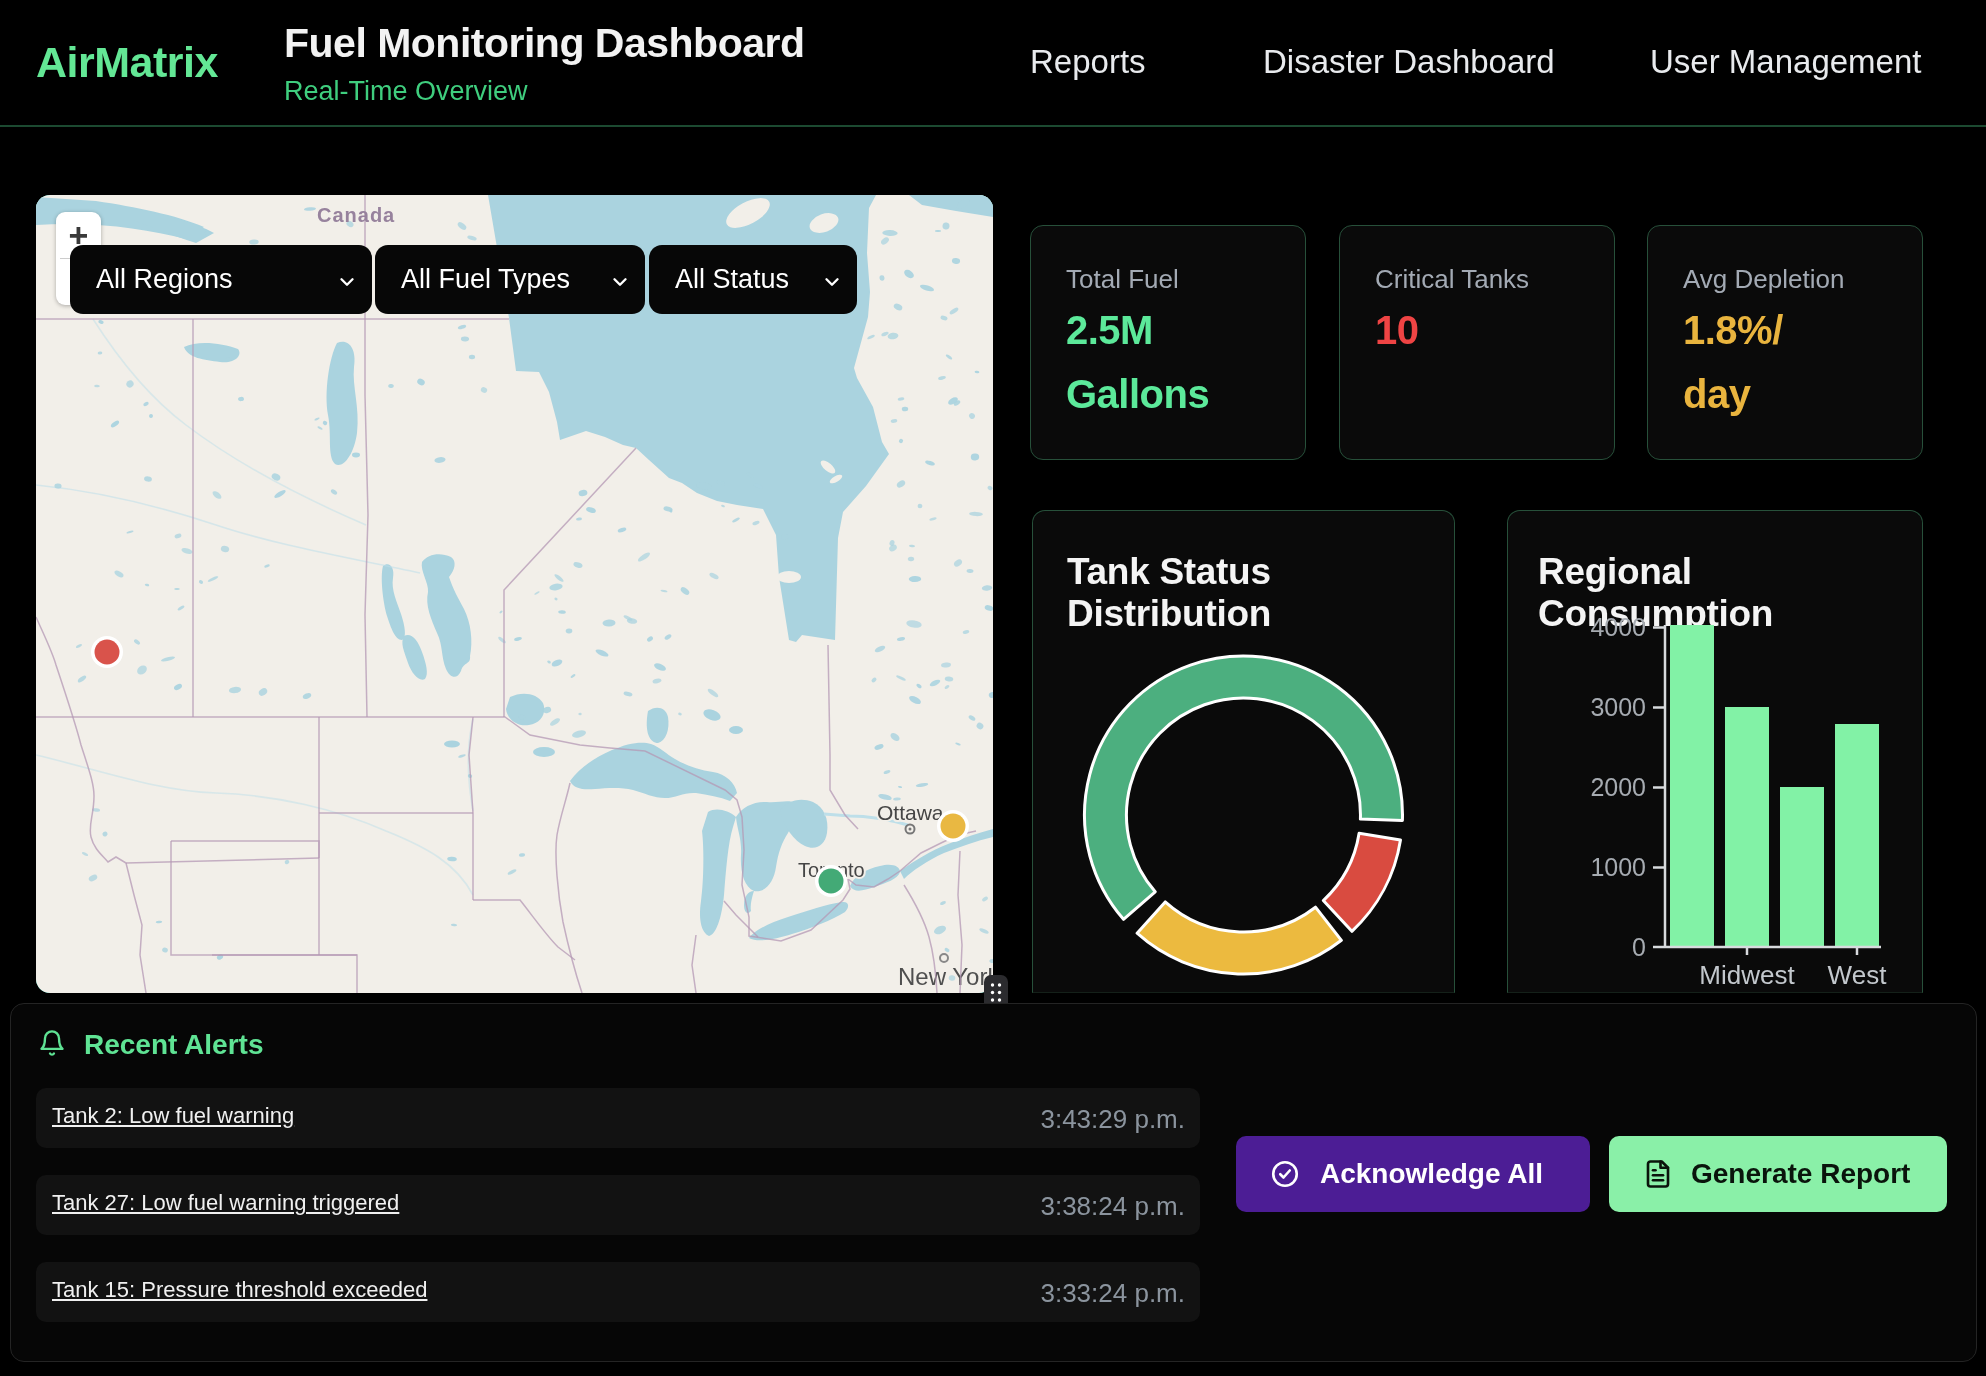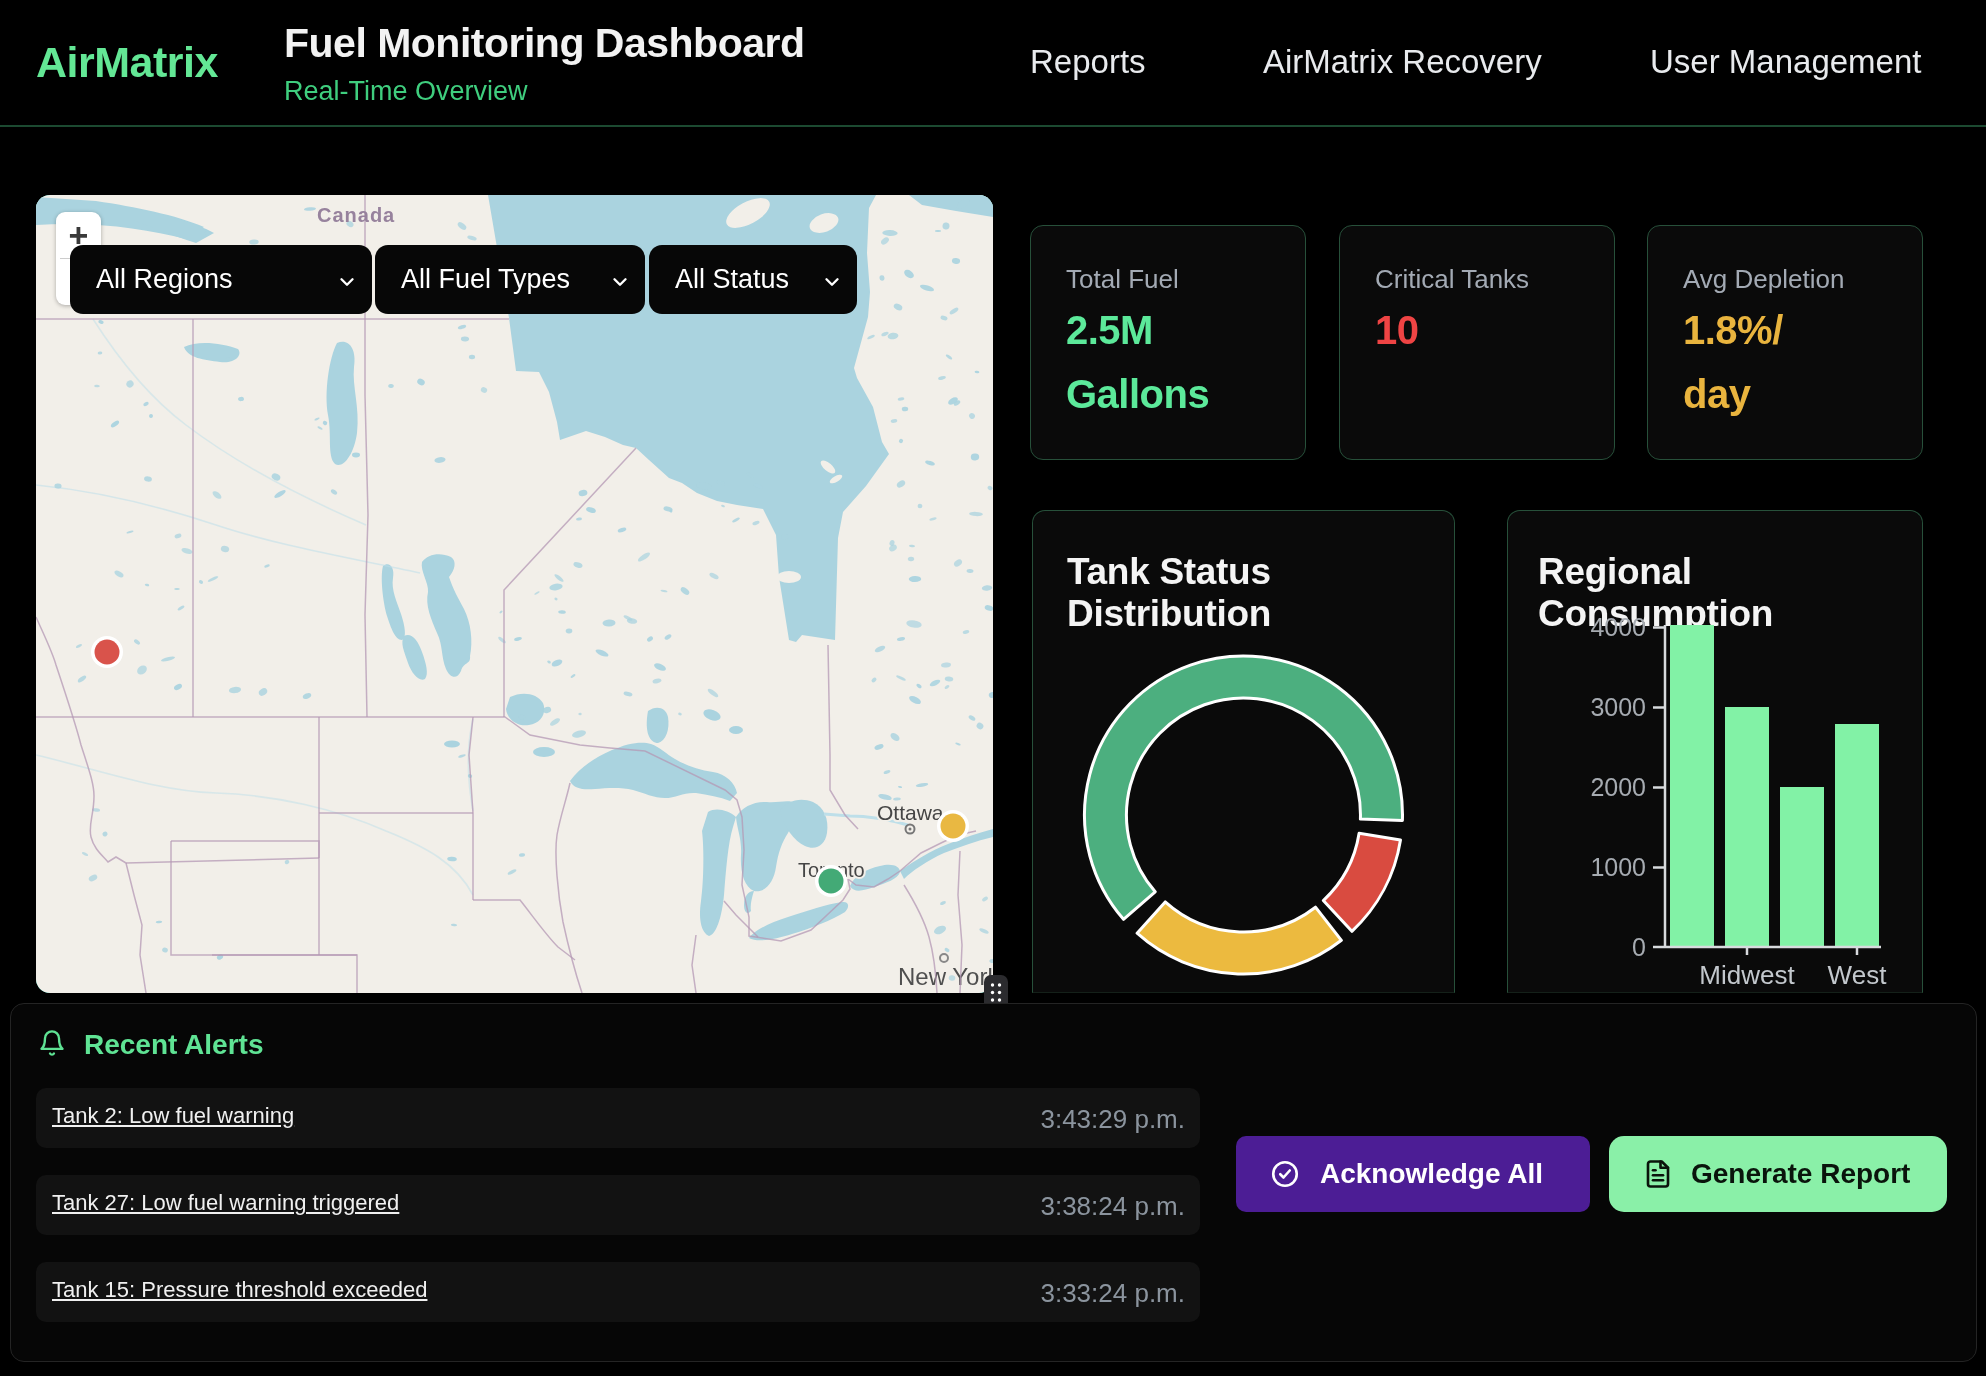--- a/index.html
+++ b/index.html
@@ -39,21 +39,21 @@
   .btn { position:absolute; top:1136px; height:76px; border-radius:10px; display:flex; align-items:center; }
   .btn .txt { font-size:28px; font-weight:bold; }
 </style>
 </head>
 <body>
 <div id="header">
   <div id="logo">AirMatrix</div>
   <div id="htitle">Fuel Monitoring Dashboard</div>
   <div id="hsub">Real-Time Overview</div>
   <div class="nav" style="left:1030px;">Reports</div>
-  <div class="nav" style="left:1263px;">AirMatrix Recovery</div>
+  <div class="nav" style="left:1263px;">Disaster Dashboard</div>
   <div class="nav" style="left:1650px;">User Management</div>
 </div>
 
 <div id="map">
     <svg width="957" height="798" viewBox="0 0 957 798" style="position:absolute;left:0;top:0;">
 <rect width="957" height="798" fill="#f2efe9"></rect>
 <path d="M452,0 L473,123 L480,176 L503,177 L513,197 L521,227 L524,245 L550,236 L569,242 L587,250 L600,253 L613,265 L633,283 L646,288 L661,298 L681,306 L701,310 L727,314 L740,340 L743,382 L753,445 L760,447 L766,440 L799,445 L802,343 L807,317 L830,291 L853,259 L846,247 L837,212 L821,183 L818,173 L832,122 L834,97 L831,58 L833,13 L840,0 Z" fill="#aad3df"></path>
 <path d="M873,0 L957,0 L957,22 L920,16 L886,10 Z" fill="#aad3df"></path>
 <ellipse cx="712" cy="18" rx="24" ry="11" fill="#f2efe9" transform="rotate(-28 712 18)"></ellipse>
 <ellipse cx="788" cy="28" rx="15" ry="9" fill="#f2efe9" transform="rotate(-20 788 28)"></ellipse>
@@ -437,21 +437,21 @@
     <div class="tm">3:33:24 p.m.</div>
   </div>
 
 <div class="btn" style="left:1236px; width:354px; background:#4c1d95;">
   <svg style="margin-left:34px;" width="30" height="30" viewBox="0 0 24 24" fill="none" stroke="#fff" stroke-width="2.1" stroke-linecap="round" stroke-linejoin="round">
     <circle cx="12" cy="12" r="9.4"></circle>
       <path d="m8.2 12.2 2.6 2.6 5-5.6"></path>
   </svg>
   <div class="txt" style="color:#fff; margin-left:20px;">Acknowledge All</div>
 </div>
-<div class="btn" style="left:1609px; width:338px; background:#8af0a8;border-radius:15px;">
+<div class="btn" style="left:1609px; width:338px; background:#8af0a8;">
   <svg style="margin-left:34px;" width="30" height="30" viewBox="0 0 24 24" fill="none" stroke="#0a140c" stroke-width="2.1" stroke-linecap="round" stroke-linejoin="round">
     <path d="M15 2H6a2 2 0 0 0-2 2v16a2 2 0 0 0 2 2h12a2 2 0 0 0 2-2V7Z"></path>
       <path d="M14 2v5h6"></path>
     <path d="M16 13H8"></path>
       <path d="M16 17H8"></path>
       <path d="M10 9H8"></path>
   </svg>
   <div class="txt" style="color:#0a140c; margin-left:18px;">Generate Report</div>
 </div>
 

